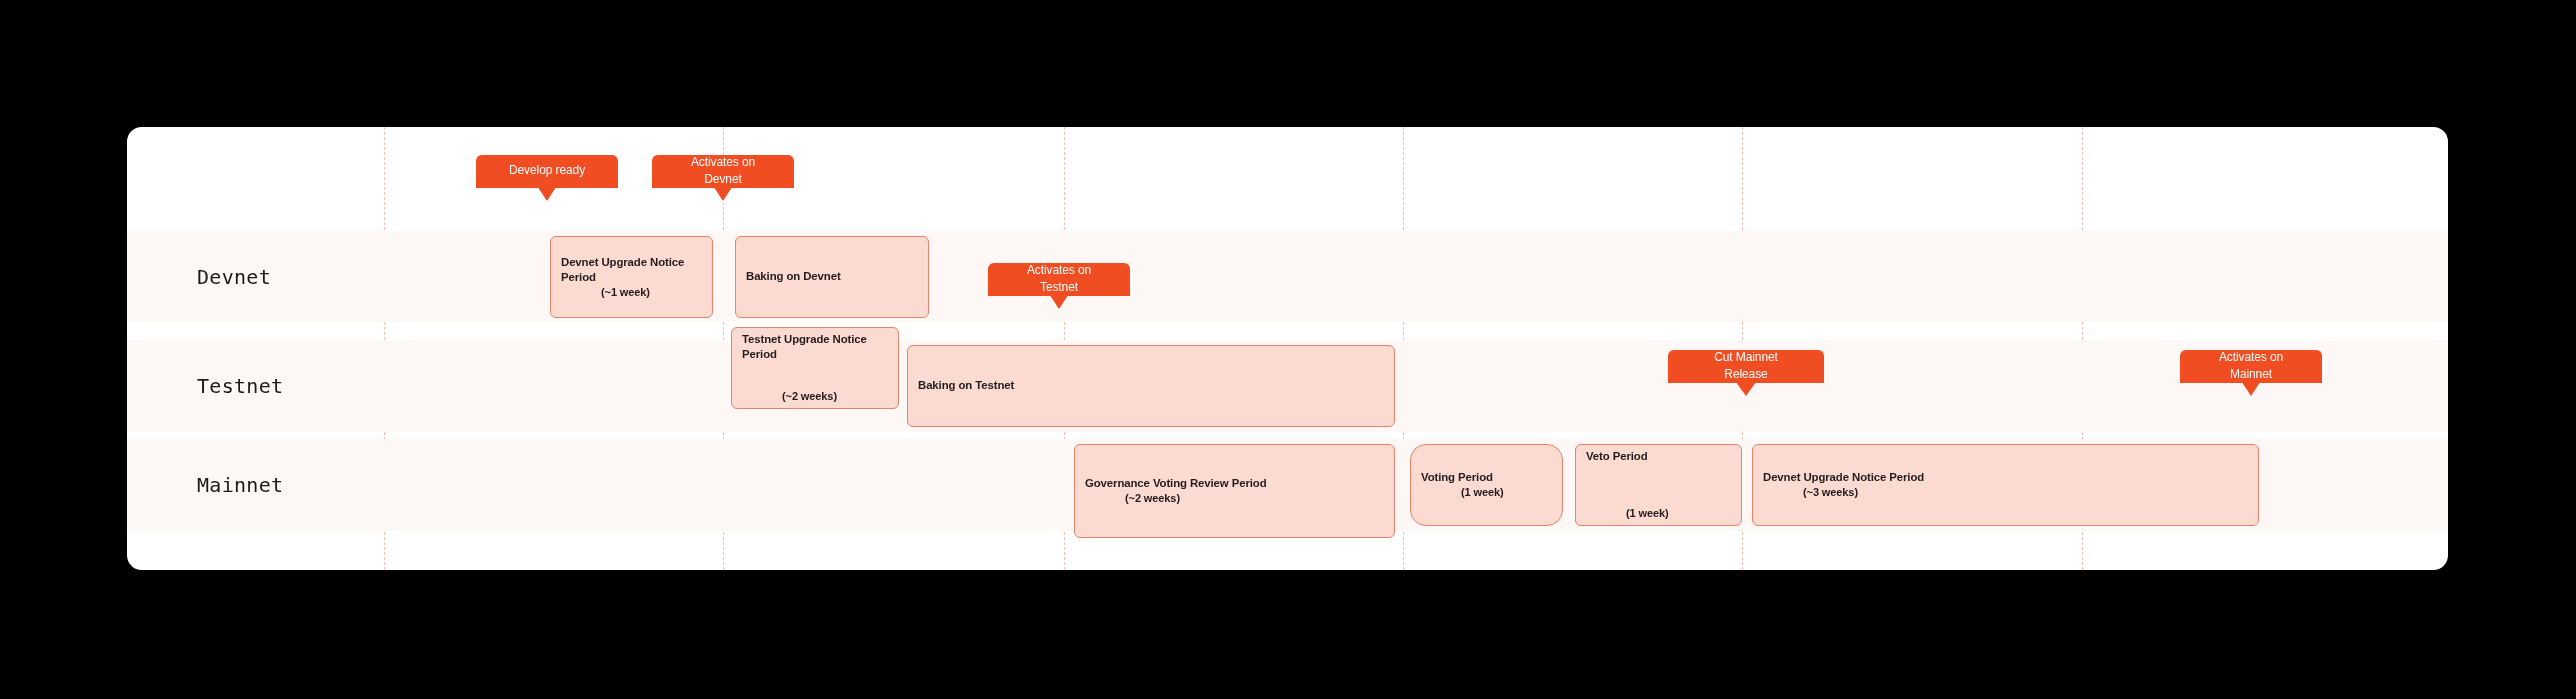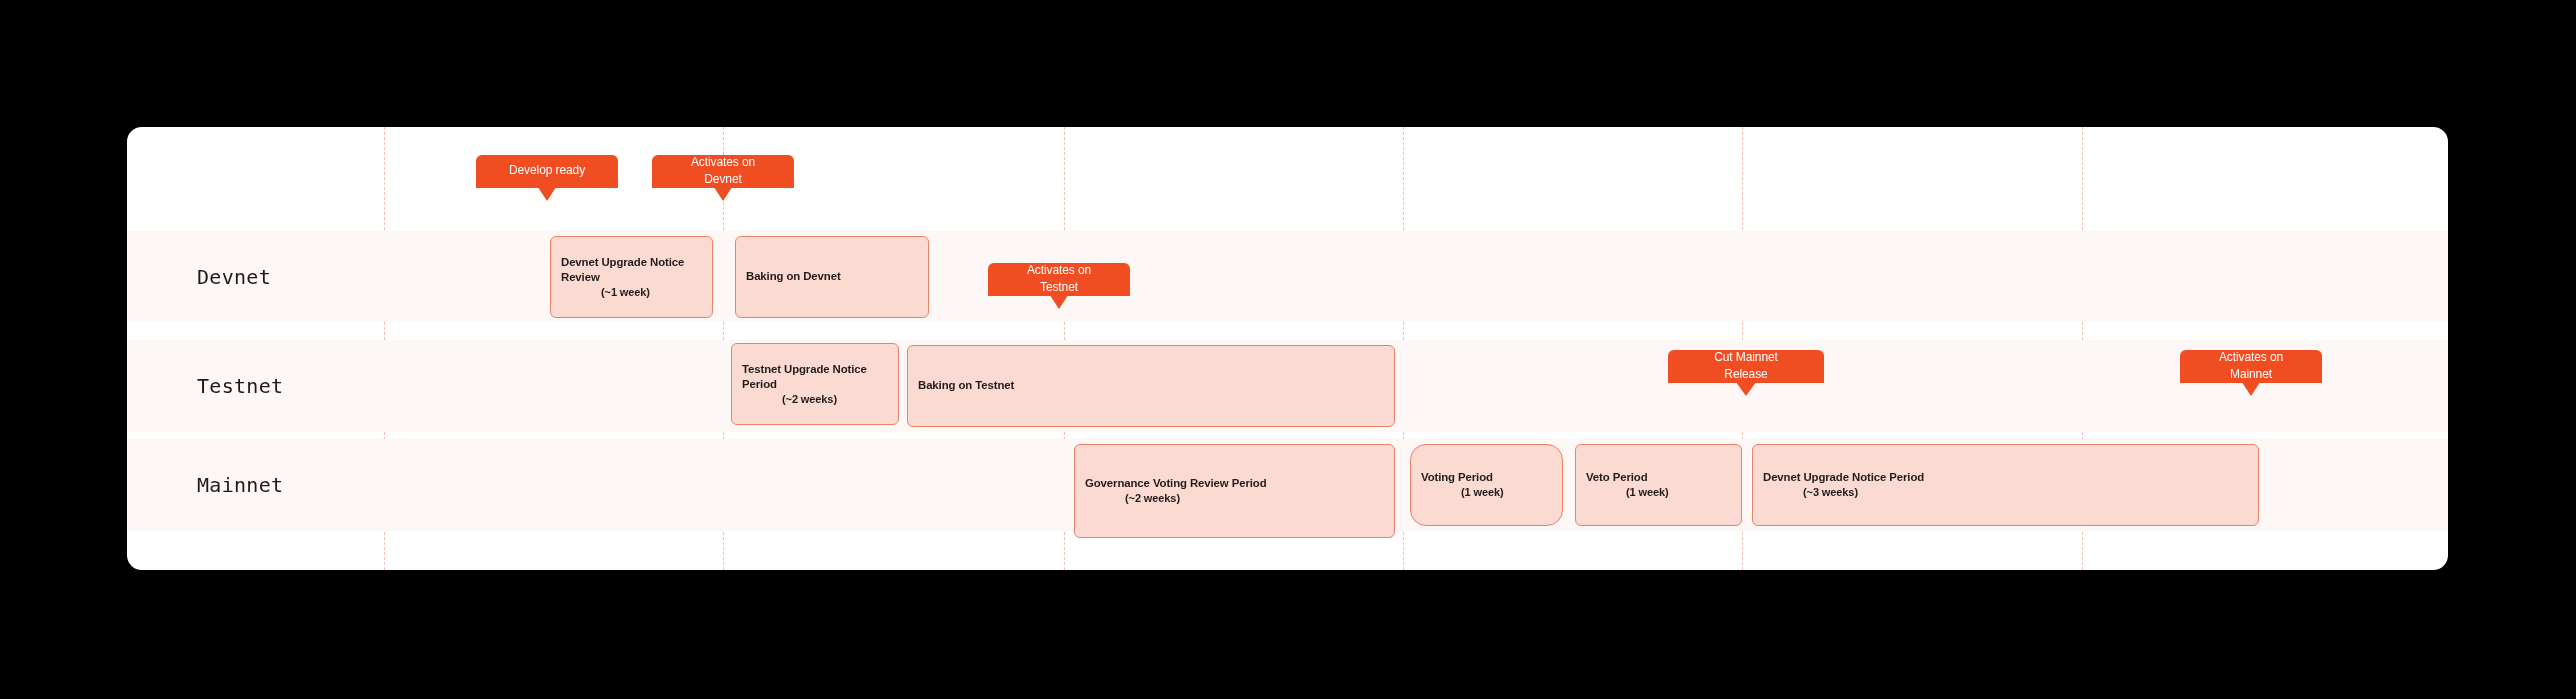--- a/index.html
+++ b/index.html
@@ -137,42 +137,42 @@
   <div class="lane lane-testnet">
     <span class="lane-label">Testnet</span>
   </div>
   <div class="lane lane-mainnet">
     <span class="lane-label">Mainnet</span>
   </div>
 
   <div id="period-layer">
       <div class="period-box" style="left: 423px; width: 163px; top: 109px; height: 82px;">
         <div class="period-title">Devnet Upgrade Notice</div>
-        <div class="period-title">Review</div>
+        <div class="period-title">Period</div>
         <div class="period-sub">(~1 week)</div>
       </div>
       <div class="period-box" style="left: 608px; width: 194px; top: 109px; height: 82px;">
         <div class="period-title">Baking on Devnet</div>
       </div>
-      <div class="period-box" style="left: 604px; width: 168px; top: 216px; height: 82px;">
+      <div class="period-box" style="left: 604px; width: 168px; top: 200px; height: 82px; justify-content: space-between;">
         <div class="period-title">Testnet Upgrade Notice Period</div>
         <div class="period-sub">(~2 weeks)</div>
       </div>
       <div class="period-box" style="left: 780px; width: 488px; top: 218px; height: 82px;">
         <div class="period-title">Baking on Testnet</div>
       </div>
       <div class="period-box" style="left: 947px; width: 321px; top: 317px; height: 94px;">
         <div class="period-title">Governance Voting Review Period</div>
         <div class="period-sub">(~2 weeks)</div>
       </div>
       <div class="period-box" style="left: 1283px; width: 153px; top: 317px; height: 82px; border-radius: 16px;">
         <div class="period-title">Voting Period</div>
         <div class="period-sub">(1 week)</div>
       </div>
-      <div class="period-box" style="left: 1448px; width: 167px; top: 317px; height: 82px;">
+      <div class="period-box" style="left: 1448px; width: 167px; top: 317px; height: 82px; justify-content: space-between;">
         <div class="period-title">Veto Period</div>
         <div class="period-sub">(1 week)</div>
       </div>
       <div class="period-box" style="left: 1625px; width: 507px; top: 317px; height: 82px;">
         <div class="period-title">Devnet Upgrade Notice Period</div>
         <div class="period-sub">(~3 weeks)</div>
       </div>
     </div>
 
   <div id="marker-layer">

